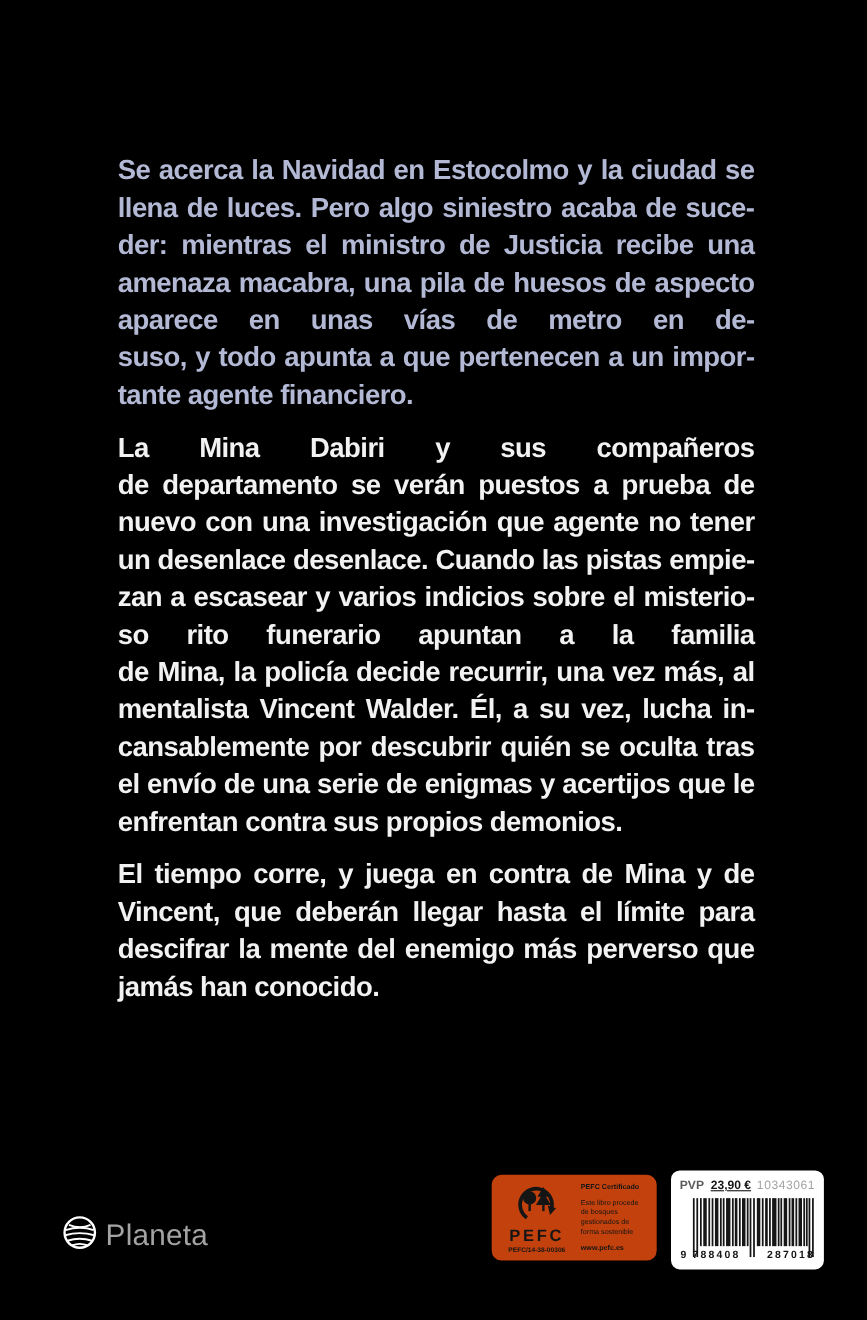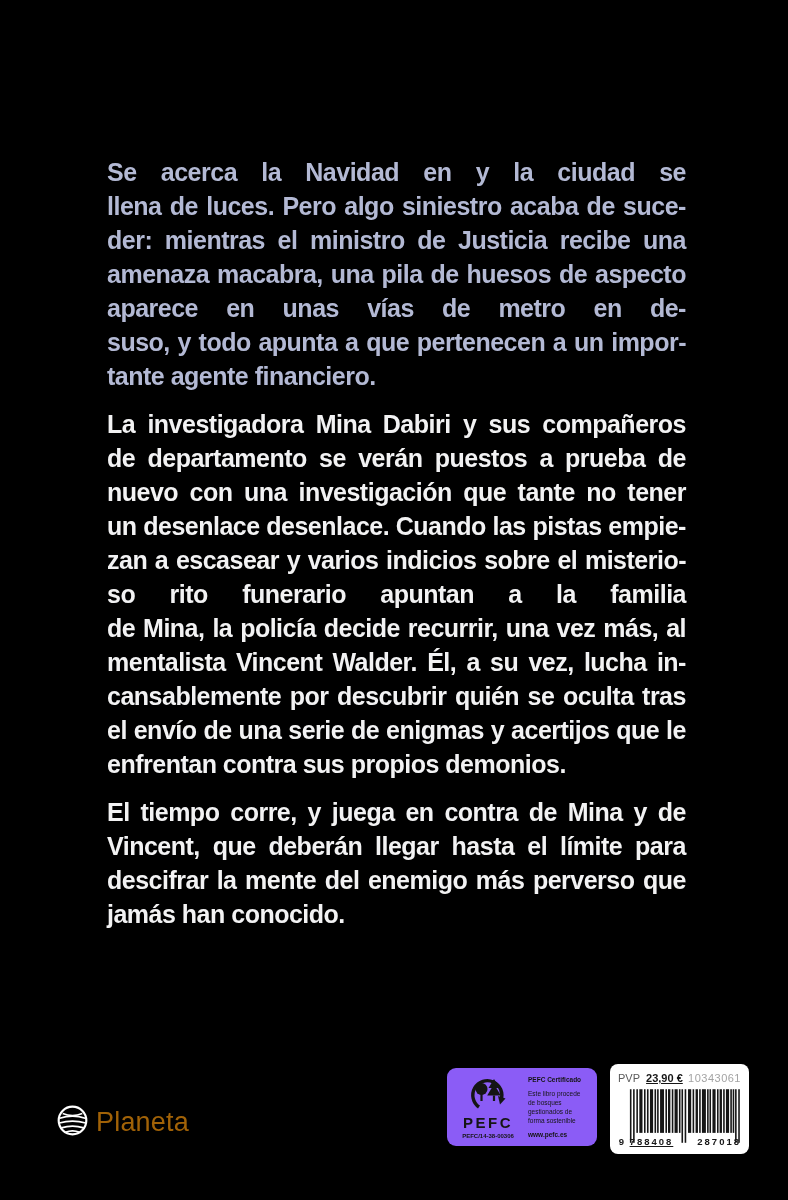--- a/index.html
+++ b/index.html
@@ -7,52 +7,52 @@
     width: 788px; height: 1200px;
     background: #000000;
     position: relative;
     overflow: hidden;
     font-family: "Liberation Sans", sans-serif;
   }
 
   
   .synopsis {
     position: absolute;
-    left: 107px; top: 155px;
+    left: 107px; top: 138px;
     width: 579px;
   }
   .para {
     margin: 0 0 14px 0;
     font-weight: 700;
     font-size: 25px;
     line-height: 34px;
     letter-spacing: -0.5px;
   }
   .line { display: flex; justify-content: space-between; white-space: pre; }
   .line.last { display: block; }
 
   
   .publisher {
     position: absolute;
     left: 56px; top: 1104px;
     display: flex; align-items: center; gap: 7px;
-    color: #a16207;
+    color: #a3a3a3;
   }
   .publisher-name {
     font-size: 27px;
     font-weight: 400;
     letter-spacing: 0.2px;
   }
 
   
   .pefc-label {
     position: absolute;
     left: 447px; top: 1068px;
     width: 150px; height: 78px;
-    background: #8b5cf6;
+    background: #c2410c;
     border-radius: 9px;
     box-sizing: border-box;
     padding: 6px 8px 5px 8px;
     display: flex;
     color: #151515;
   }
   .pefc-left {
     width: 66px;
     display: flex; flex-direction: column; align-items: center;
   }
@@ -79,51 +79,51 @@
     background: #ffffff;
     border-radius: 8px;
     box-sizing: border-box;
     padding: 8px 8px 5px 8px;
     color: #111;
   }
   .price-row {
     display: flex; justify-content: space-between; align-items: baseline;
     font-size: 11px; line-height: 12px;
   }
-  .pvp-prefix { color: #5a5a5a; font-weight: 400; }
+  .pvp-prefix { color: #5a5a5a; font-weight: 700; }
   .pvp-price  { color: #161616; font-weight: 700; text-decoration: underline; }
   .price-code { color: #a3a3a3; font-weight: 400; letter-spacing: 0.5px; }
   .barcode { position: relative; margin-top: 5px; height: 58px; }
   .barcode svg { display: block; }
   .isbn-row {
     position: absolute; bottom: 0; left: 0; right: 0;
     display: flex; align-items: baseline;
     font-size: 9.5px; font-weight: 700; color: #161616;
   }
   .isbn-first  { width: 12px; text-align: center; }
-  .isbn-group1 { width: 46px; margin-left: 5px; text-align: center; letter-spacing: 2px; text-decoration: underline; }
+  .isbn-group1 { width: 46px; margin-left: 5px; text-align: center; letter-spacing: 2px; }
   .isbn-group2 { width: 47px; margin-left: 24px; text-align: right; letter-spacing: 2px; }
 </style>
 </head>
 <body>
 
 <div class="synopsis">
     <div class="para" style="color: rgb(179, 185, 212);">
-      <div class="line"><span>Se</span><span>acerca</span><span>la</span><span>Navidad</span><span>en</span><span>y</span><span>la</span><span>ciudad</span><span>se</span></div>
+      <div class="line"><span>Se</span><span>acerca</span><span>la</span><span>Navidad</span><span>en</span><span>Estocolmo</span><span>y</span><span>la</span><span>ciudad</span><span>se</span></div>
       <div class="line"><span>llena</span><span>de</span><span>luces.</span><span>Pero</span><span>algo</span><span>siniestro</span><span>acaba</span><span>de</span><span>suce-</span></div>
       <div class="line"><span>der:</span><span>mientras</span><span>el</span><span>ministro</span><span>de</span><span>Justicia</span><span>recibe</span><span>una</span></div>
       <div class="line"><span>amenaza</span><span>macabra,</span><span>una</span><span>pila</span><span>de</span><span>huesos</span><span>de</span><span>aspecto</span></div>
       <div class="line"><span>aparece</span><span>en</span><span>unas</span><span>vías</span><span>de</span><span>metro</span><span>en</span><span>de-</span></div>
       <div class="line"><span>suso,</span><span>y</span><span>todo</span><span>apunta</span><span>a</span><span>que</span><span>pertenecen</span><span>a</span><span>un</span><span>impor-</span></div>
       <div class="line last">tante agente financiero.</div>
     </div>
     <div class="para" style="color: rgb(242, 242, 243);">
-      <div class="line"><span>La</span><span>investigadora</span><span>Mina</span><span>Dabiri</span><span>y</span><span>sus</span><span>compañeros</span></div>
+      <div class="line"><span>La</span><span>Mina</span><span>Dabiri</span><span>y</span><span>sus</span><span>compañeros</span></div>
       <div class="line"><span>de</span><span>departamento</span><span>se</span><span>verán</span><span>puestos</span><span>a</span><span>prueba</span><span>de</span></div>
-      <div class="line"><span>nuevo</span><span>con</span><span>una</span><span>investigación</span><span>que</span><span>tante</span><span>no</span><span>tener</span></div>
+      <div class="line"><span>nuevo</span><span>con</span><span>una</span><span>investigación</span><span>que</span><span>agente</span><span>no</span><span>tener</span></div>
       <div class="line"><span>un</span><span>desenlace</span><span>desenlace.</span><span>Cuando</span><span>las</span><span>pistas</span><span>empie-</span></div>
       <div class="line"><span>zan</span><span>a</span><span>escasear</span><span>y</span><span>varios</span><span>indicios</span><span>sobre</span><span>el</span><span>misterio-</span></div>
       <div class="line"><span>so</span><span>rito</span><span>funerario</span><span>apuntan</span><span>a</span><span>la</span><span>familia</span></div>
       <div class="line"><span>de</span><span>Mina,</span><span>la</span><span>policía</span><span>decide</span><span>recurrir,</span><span>una</span><span>vez</span><span>más,</span><span>al</span></div>
       <div class="line"><span>mentalista</span><span>Vincent</span><span>Walder.</span><span>Él,</span><span>a</span><span>su</span><span>vez,</span><span>lucha</span><span>in-</span></div>
       <div class="line"><span>cansablemente</span><span>por</span><span>descubrir</span><span>quién</span><span>se</span><span>oculta</span><span>tras</span></div>
       <div class="line"><span>el</span><span>envío</span><span>de</span><span>una</span><span>serie</span><span>de</span><span>enigmas</span><span>y</span><span>acertijos</span><span>que</span><span>le</span></div>
       <div class="line last">enfrentan contra sus propios demonios.</div>
     </div>
     <div class="para" style="color: rgb(242, 242, 243);">

